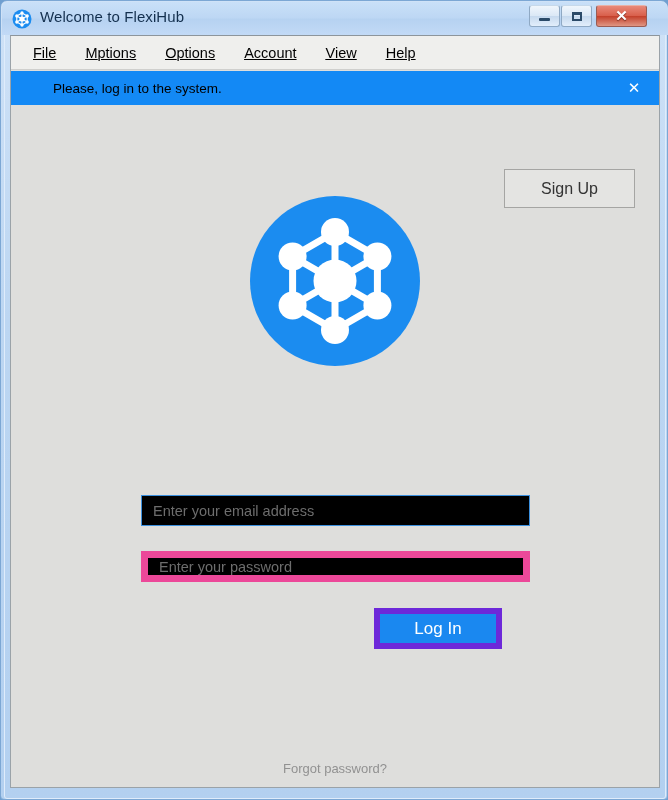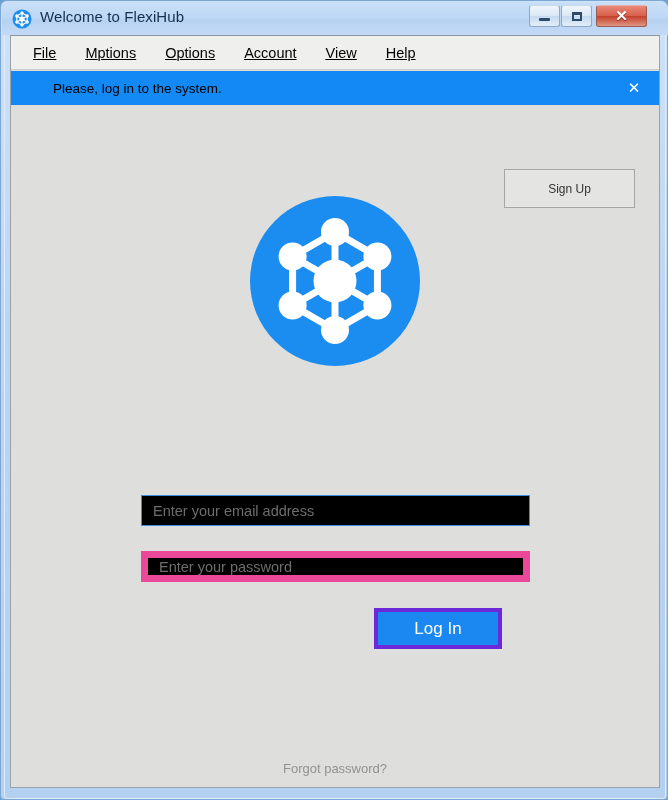--- a/index.html
+++ b/index.html
@@ -192,21 +192,21 @@
   
   #signup-button {
     position: absolute;
     left: 493px;
     top: 64px;
     width: 131px;
     height: 39px;
     box-sizing: border-box;
     background: #e4e4e2;
     border: 1px solid #a5a5a3;
-    font-size: 12px;
+    font-size: 16px;
     color: #333333;
     display: flex;
     align-items: center;
     justify-content: center;
     cursor: pointer;
     font-family: "Liberation Sans", sans-serif;
   }
 
   
   #logo-wrap {
@@ -257,21 +257,21 @@
 
   
   #login-button {
     position: absolute;
     left: 363px;
     top: 503px;
     width: 128px;
     height: 41px;
     box-sizing: border-box;
     background: #1a88f0;
-    border: 4px solid #6d28d9;
+    border: 6px solid #6d28d9;
     color: #ffffff;
     font-size: 17px;
     display: flex;
     align-items: center;
     justify-content: center;
     cursor: pointer;
     font-family: "Liberation Sans", sans-serif;
   }
 
   

